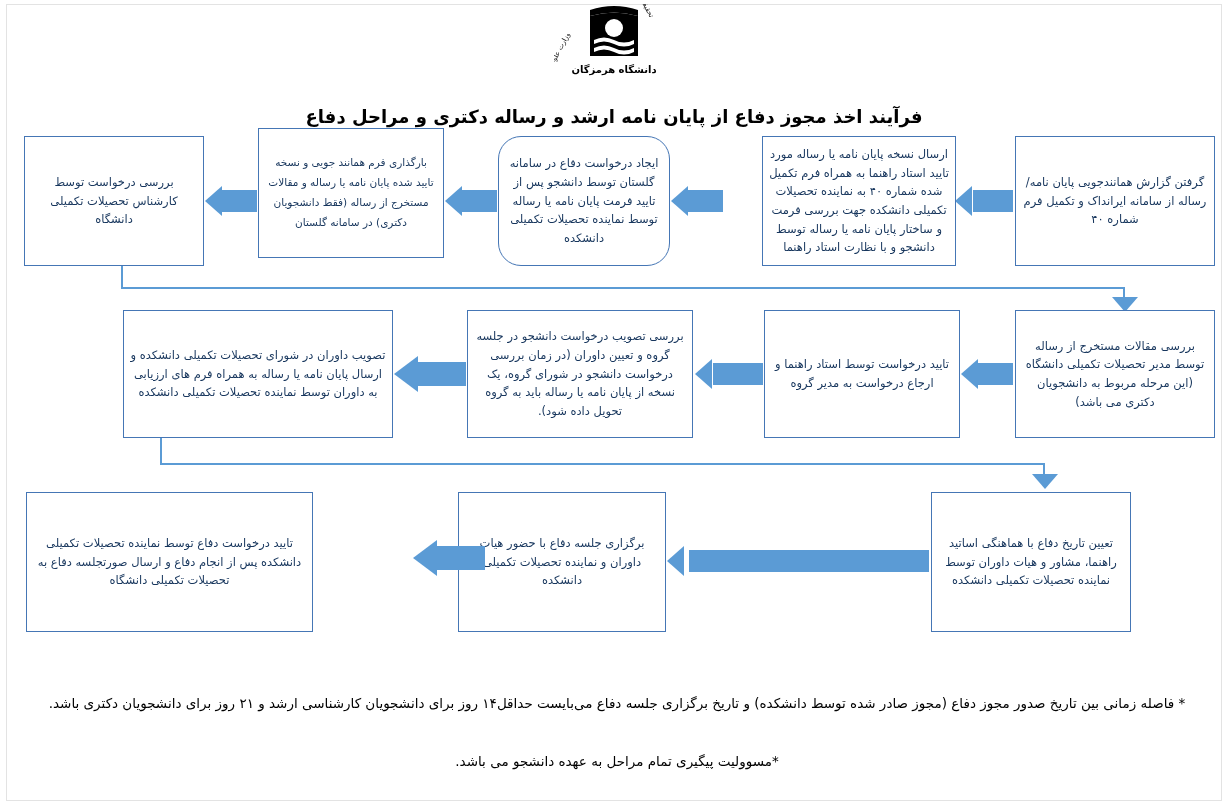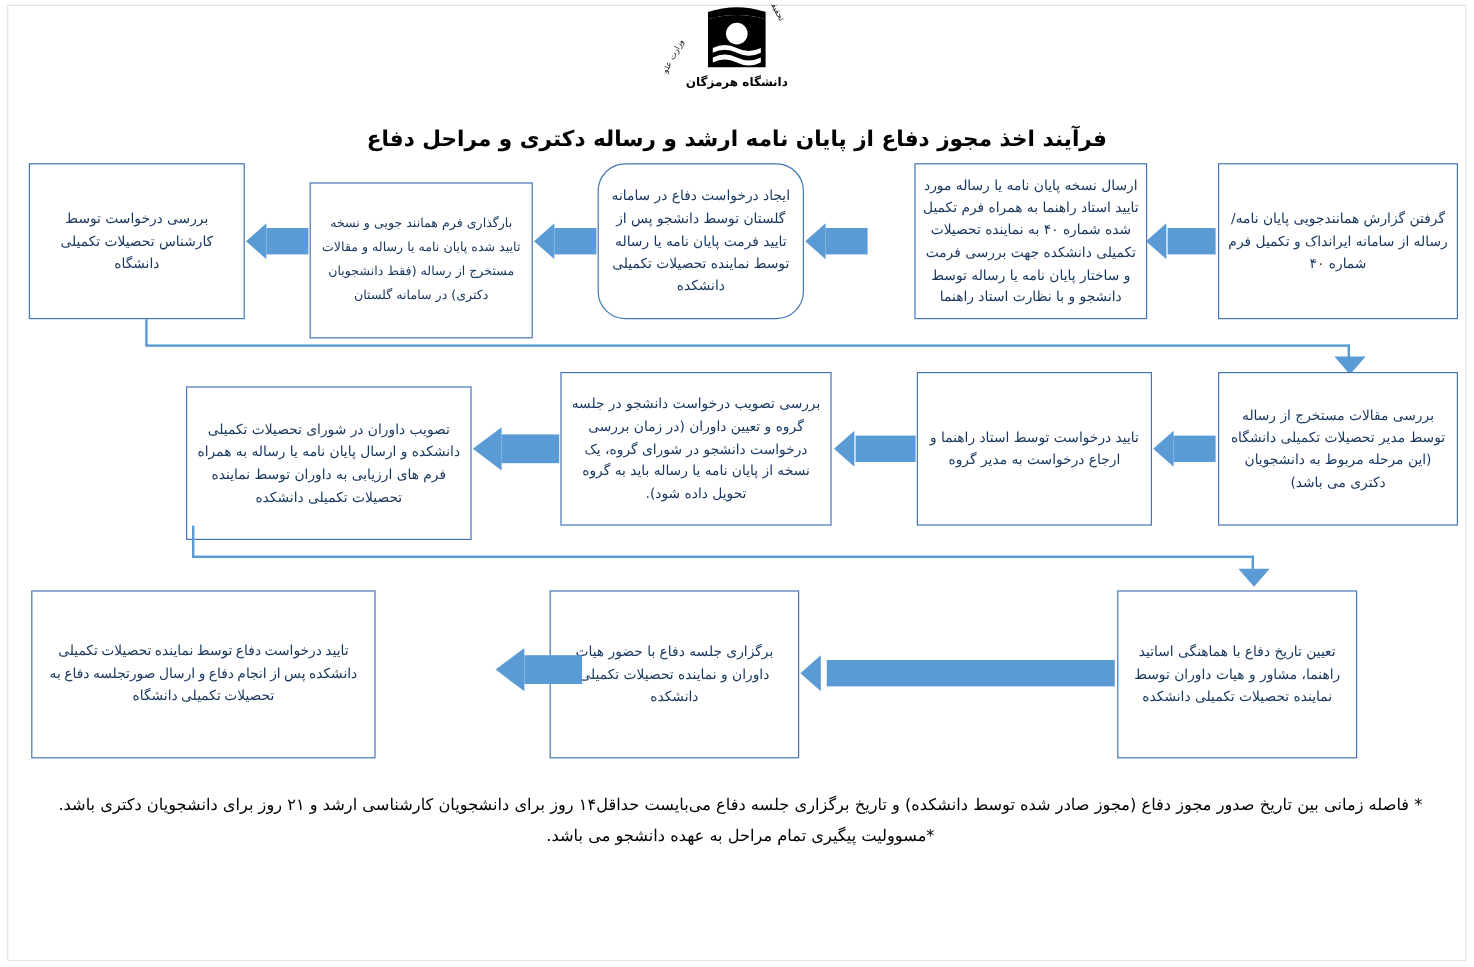--- a/index.html
+++ b/index.html
@@ -95,20 +95,21 @@
   .notes {
     position: absolute;
     left: 24px; right: 18px; top: 658px;
     text-align: center;
     color: #000;
   }
   .note {
     font-size: 13.5px;
     line-height: 1.95;
     font-family: "DejaVu Sans", "Liberation Sans", sans-serif;
+    margin-top: 32px;
   }
 </style>
 </head>
 <body>
 
 <div class="page-frame"></div>
 
 <div class="logo-wrap">
   <div class="logo-mark">
     <svg class="logo-svg" width="120" height="58" viewBox="0 0 120 58">
@@ -148,21 +149,21 @@
 
   <div class="node" style="right:558px; top:136px; width:172px; height:130px;border-radius:23px;">
     <span>ایجاد درخواست دفاع در سامانه گلستان توسط دانشجو پس از تایید فرمت پایان نامه یا رساله توسط نماینده تحصیلات تکمیلی دانشکده</span>
   </div>
 
   <div class="arrow left" style="right:731px; top:178px; width:52px; height:46px;">
     <div class="shaft" style="right:0; top:12px; width:35px; height:22px;"></div>
     <div class="head" style="left:0; top:8px;"></div>
   </div>
 
-  <div class="node" style="right:784px; top:152px; width:186px; height:130px;">
+  <div class="node" style="right:784px; top:128px; width:186px; height:130px;">
     <span style="font-size:10.5px; line-height:1.9;">بارگذاری فرم همانند جویی و نسخه تایید شده پایان نامه یا رساله و مقالات مستخرج از رساله (فقط دانشجویان دکتری) در سامانه گلستان</span>
   </div>
 
   <div class="arrow left" style="right:971px; top:178px; width:52px; height:46px;">
     <div class="shaft" style="right:0; top:12px; width:35px; height:22px;"></div>
     <div class="head" style="left:0; top:8px;"></div>
   </div>
 
   <div class="node" style="right:1024px; top:136px; width:180px; height:130px;text-align:center;">
     <span>بررسی درخواست توسط کارشناس تحصیلات تکمیلی دانشگاه</span>
@@ -195,21 +196,21 @@
 
   <div class="node" style="right:535px; top:310px; width:226px; height:128px;">
     <span>بررسی تصویب درخواست دانشجو در جلسه گروه و تعیین داوران (در زمان بررسی درخواست دانشجو در شورای گروه، یک نسخه از پایان نامه یا رساله باید به گروه تحویل داده شود).</span>
   </div>
 
   <div class="arrow left" style="right:762px; top:348px; width:72px; height:52px;">
     <div class="shaft" style="right:0; top:14px; width:48px; height:24px;"></div>
     <div class="head" style="left:0; top:8px; border-top-width:18px; border-bottom-width:18px; border-right-width:24px;"></div>
   </div>
 
-  <div class="node" style="right:835px; top:322px; width:238px; height:128px;">
+  <div class="node" style="right:835px; top:310px; width:270px; height:128px;">
     <span>تصویب داوران در شورای تحصیلات تکمیلی دانشکده و ارسال پایان نامه یا رساله به همراه فرم های ارزیابی به داوران توسط نماینده تحصیلات تکمیلی دانشکده</span>
   </div>
 
   <div class="connector" style="left:160px; top:438px; width:2px; height:26px;"></div>
   <div class="connector" style="left:160px; top:463px; width:885px; height:2px;"></div>
   <div class="arrow down" style="left:1032px; top:463px; width:26px; height:28px;">
     <div class="shaft" style="left:11px; top:0; width:2px; height:13px; background:#5b9bd5;"></div>
     <div class="head" style="left:0; top:11px;"></div>
   </div>
 
@@ -224,21 +225,21 @@
 
   <div class="node" style="right:562px; top:492px; width:208px; height:140px;">
     <span>برگزاری جلسه دفاع با حضور هیات داوران و نماینده تحصیلات تکمیلی دانشکده</span>
   </div>
 
   <div class="arrow left" style="right:743px; top:530px; width:72px; height:56px;">
     <div class="shaft" style="right:0; top:16px; width:48px; height:24px;"></div>
     <div class="head" style="left:0; top:10px; border-top-width:18px; border-bottom-width:18px; border-right-width:24px;"></div>
   </div>
 
-  <div class="node" style="right:915px; top:492px; width:287px; height:140px;font-family:Liberation Serif, serif;">
+  <div class="node" style="right:915px; top:492px; width:287px; height:140px;">
     <span>تایید درخواست دفاع توسط نماینده تحصیلات تکمیلی دانشکده پس از انجام دفاع و ارسال صورتجلسه دفاع به تحصیلات تکمیلی دانشگاه</span>
   </div>
 
 </div>
 
 <div class="notes">
   <div class="note">* فاصله زمانی بین تاریخ صدور مجوز دفاع (مجوز صادر شده توسط دانشکده) و تاریخ برگزاری جلسه دفاع می‌بایست حداقل۱۴ روز برای دانشجویان کارشناسی ارشد و ۲۱ روز برای دانشجویان دکتری باشد.</div>
   <div class="note">*مسوولیت پیگیری تمام مراحل به عهده دانشجو می باشد.</div>
 </div>
 

